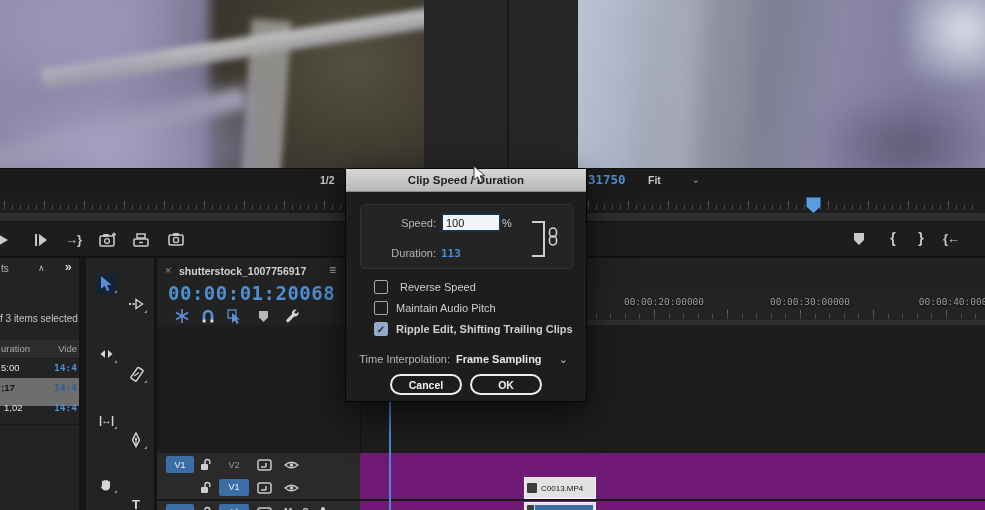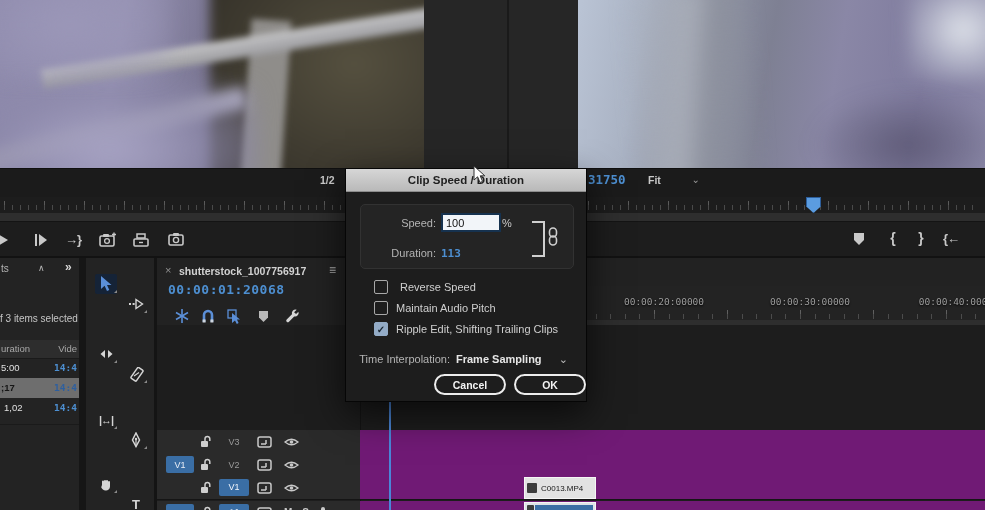--- a/index.html
+++ b/index.html
@@ -29,21 +29,21 @@
   .tlane{position:absolute;left:203px;top:0;right:0;height:100%;background:#701a75;}
   .patchbox{width:28px;height:17px;margin-left:9px;border-radius:2px;background:#3a6ea5;color:#e8eef6;
             font-size:9px;display:flex;align-items:center;justify-content:center;}
   .patchempty{width:28px;height:17px;margin-left:9px;}
   .tname{width:30px;text-align:center;font-size:9px;color:#9a9a9a;margin-left:8px;}
   .tname.sel{background:#3a6ea5;color:#eef3fa;border-radius:2px;height:17px;line-height:17px;}
   .chk{width:12px;height:12px;border:1px solid #a8a8a8;border-radius:2px;background:#1d1d1d;
        display:flex;align-items:center;justify-content:center;font-size:10px;color:#16232f;}
   .chk.checked{background:#93abc6;border-color:#93abc6;font-weight:bold;}
   .pill{height:17px;border:2px solid #ededed;border-radius:11px;background:#1d1d1d;color:#f2f2f2;
-        font-size:10.5px;font-weight:bold;display:flex;align-items:center;justify-content:center;margin-left:44px;}
+        font-size:10.5px;font-weight:bold;display:flex;align-items:center;justify-content:center;}
   .dlabel{color:#b4b4b4;font-size:11px;text-align:right;}
   .rlabel{transform:translateX(-50%);font-size:9.5px;color:#9c9c9c;text-shadow:0 1px 2px #000;white-space:nowrap;}
 </style>
 </head>
 <body>
 
 <div id="app">
 
   <div class="abs vid" style="left:0;top:0;width:424px;height:168px;background:linear-gradient(100deg,#8d89ab 0%,#9591b2 28%,#827e9c 42%,#6e6a84 55%,#565264 78%,#4a4656 100%);">
     <div class="abs blur6" style="left:210px;top:-20px;width:240px;height:210px;background:radial-gradient(ellipse at 60% 40%,#55503f 0%,#3f3b30 55%,#2f2c25 100%);"></div>
@@ -147,21 +147,21 @@
 
     <div class="abs" style="left:0;top:82px;width:79px;height:18px;background:#2d2d2d;border-bottom:1px solid #1a1a1a;font-size:9.5px;color:#a8a8a8;">
       <span class="abs" style="left:1px;top:3px;">uration</span>
       <span class="abs" style="right:2px;top:3px;">Vide</span>
     </div>
 
     <div class="abs" style="left:0;top:100px;width:79px;height:36px;font-size:9.5px;">
       <span class="abs" style="left:1px;top:4px;color:#e0e0e0;">5:00</span>
       <span class="abs mono" style="right:2px;top:4px;color:#4d8fd1;font-weight:bold;">14:4</span>
     </div>
-    <div class="abs" style="left:0;top:120px;width:79px;height:20px;font-size:9.5px;background:#6e6e6e;">
+    <div class="abs" style="left:0;top:120px;width:79px;height:28px;font-size:9.5px;background:#6e6e6e;">
       <span class="abs" style="left:1px;top:4px;color:#161616;font-weight:bold;">;17</span>
       <span class="abs mono" style="right:2px;top:4px;color:#2e5f9e;font-weight:bold;">14:4</span>
     </div>
     <div class="abs" style="left:0;top:140px;width:79px;height:20px;font-size:9.5px;">
       <span class="abs" style="left:4px;top:4px;color:#e0e0e0;">1,02</span>
       <span class="abs mono" style="right:2px;top:4px;color:#4d8fd1;font-weight:bold;">14:4</span>
     </div>
     <div class="abs" style="left:0;top:166px;width:79px;height:1px;background:#1a1a1a;"></div>
   </div>
   <div class="abs" style="left:79px;top:258px;width:7px;height:252px;background:#161616;"></div>
@@ -214,21 +214,21 @@
     </div>
   </div>
   <div class="abs" style="left:154px;top:258px;width:3px;height:252px;background:#141414;"></div>
 
   <div class="abs" style="left:157px;top:258px;width:828px;height:252px;background:#222222;">
 
     <span class="abs" style="left:8px;top:6px;font-size:11px;color:#8f8f8f;">×</span>
     <span class="abs" style="left:22px;top:7px;font-size:10.5px;font-weight:bold;color:#d2d2d2;">shutterstock_1007756917</span>
     <span class="abs" style="left:172px;top:5px;font-size:12px;color:#b0b0b0;">≡</span>
 
-    <span class="abs mono" style="left:11px;top:24px;font-size:13px;font-weight:bold;color:#4d8fd1;letter-spacing:0.5px;">00:00:01:20068</span>
+    <span class="abs mono" style="left:11px;top:24px;font-size:19px;font-weight:bold;color:#4d8fd1;letter-spacing:0.5px;">00:00:01:20068</span>
 
     <div class="abs icon" style="left:16px;top:50px;width:18px;height:16px;">
       <svg width="14" height="14">
           <g stroke="#5b8fd8" stroke-width="1.6">
             <line x1="7" y1="0" x2="7" y2="14"></line>
             <line x1="1" y1="3.5" x2="13" y2="10.5"></line>
             <line x1="1" y1="10.5" x2="13" y2="3.5"></line>
           </g>
         </svg>
     </div>
@@ -261,45 +261,20 @@
       <span class="abs rlabel mono" style="left:448px;top:10px;">00:00:30:00000</span>
       <span class="abs rlabel mono" style="left:594px;top:10px;">00:00:40:0000</span>
       <div class="abs truler" style="left:0;top:24px;width:623px;"></div>
     </div>
     <div class="abs" style="left:205px;top:62px;width:623px;height:5px;background:#2e2e2e;"></div>
 
     <div class="abs" style="left:0;top:67px;width:828px;height:185px;background:#1d1d1d;"></div>
     <div class="abs" style="left:203px;top:67px;width:1px;height:185px;background:#141414;"></div>
   </div>
 
-  <div class="trow" style="top:430px;">
-    <div class="thead">
-      <div class="patchempty"></div>
-      <span class="icon" style="margin-left:6px;">
-        <svg width="11" height="13">
-            <path d="M5 6 V3.8 a2.4 2.4 0 0 1 4.8 0 V6" fill="none" stroke="#cfcfcf" stroke-width="1.5"></path>
-            <rect x="1" y="6" width="7" height="6" rx="1" fill="#cfcfcf"></rect>
-          </svg>
-      </span>
-      <span class="tname">V3</span>
-      <span class="icon" style="margin-left:8px;">
-        <svg width="15" height="12">
-            <rect x="1" y="1" width="13" height="10" rx="2" fill="none" stroke="#c9c9c9" stroke-width="1.5"></rect>
-            <path d="M4 8 h5 M9 8 V4" stroke="#c9c9c9" stroke-width="1.5" fill="none"></path>
-          </svg>
-      </span>
-      <span class="icon" style="margin-left:12px;">
-        <svg width="15" height="12">
-            <path d="M1 6 Q7.5 0.5 14 6 Q7.5 11.5 1 6 Z" fill="none" stroke="#c9c9c9" stroke-width="1.3"></path>
-            <circle cx="7.5" cy="6" r="1.8" fill="#c9c9c9"></circle>
-          </svg>
-      </span>
-    </div>
-    <div class="tlane"></div>
-  </div>
 
   <div class="trow" style="top:453px;">
     <div class="thead">
       <div class="patchbox">V1</div>
       <span class="icon" style="margin-left:6px;">
         <svg width="11" height="13">
             <path d="M5 6 V3.8 a2.4 2.4 0 0 1 4.8 0 V6" fill="none" stroke="#cfcfcf" stroke-width="1.5"></path>
             <rect x="1" y="6" width="7" height="6" rx="1" fill="#cfcfcf"></rect>
           </svg>
       </span>
@@ -418,21 +393,21 @@
       <span style="font-size:11px;color:#cfcfcf;">Reverse Speed</span>
     </div>
     <div class="abs" style="left:28px;top:132px;display:flex;align-items:center;gap:8px;">
       <span class="chk"></span>
       <span style="font-size:11px;color:#cfcfcf;">Maintain Audio Pitch</span>
     </div>
     <div class="abs" style="left:28px;top:153px;display:flex;align-items:center;gap:8px;">
       <span class="chk checked">
           <i style="font-style:normal;">✓</i>
         </span>
-      <span style="font-size:11px;color:#cfcfcf;">Ripple Edit, Shifting Trailing Clips</span>
+      <span style="font-size:11px;color:#cfcfcf;font-weight:bold;">Ripple Edit, Shifting Trailing Clips</span>
     </div>
 
     <span class="abs dlabel" style="left:4px;top:184px;width:100px;">Time Interpolation:</span>
     <div class="abs" style="left:110px;top:181px;width:112px;height:17px;display:flex;align-items:center;justify-content:space-between;">
       <span style="font-size:11px;font-weight:bold;color:#e6e6e6;">Frame Sampling</span>
       <span style="font-size:11px;color:#bdbdbd;line-height:8px;">⌄</span>
     </div>
 
     <div class="abs pill" style="left:44px;top:205px;width:68px;">
       <span>Cancel</span>

